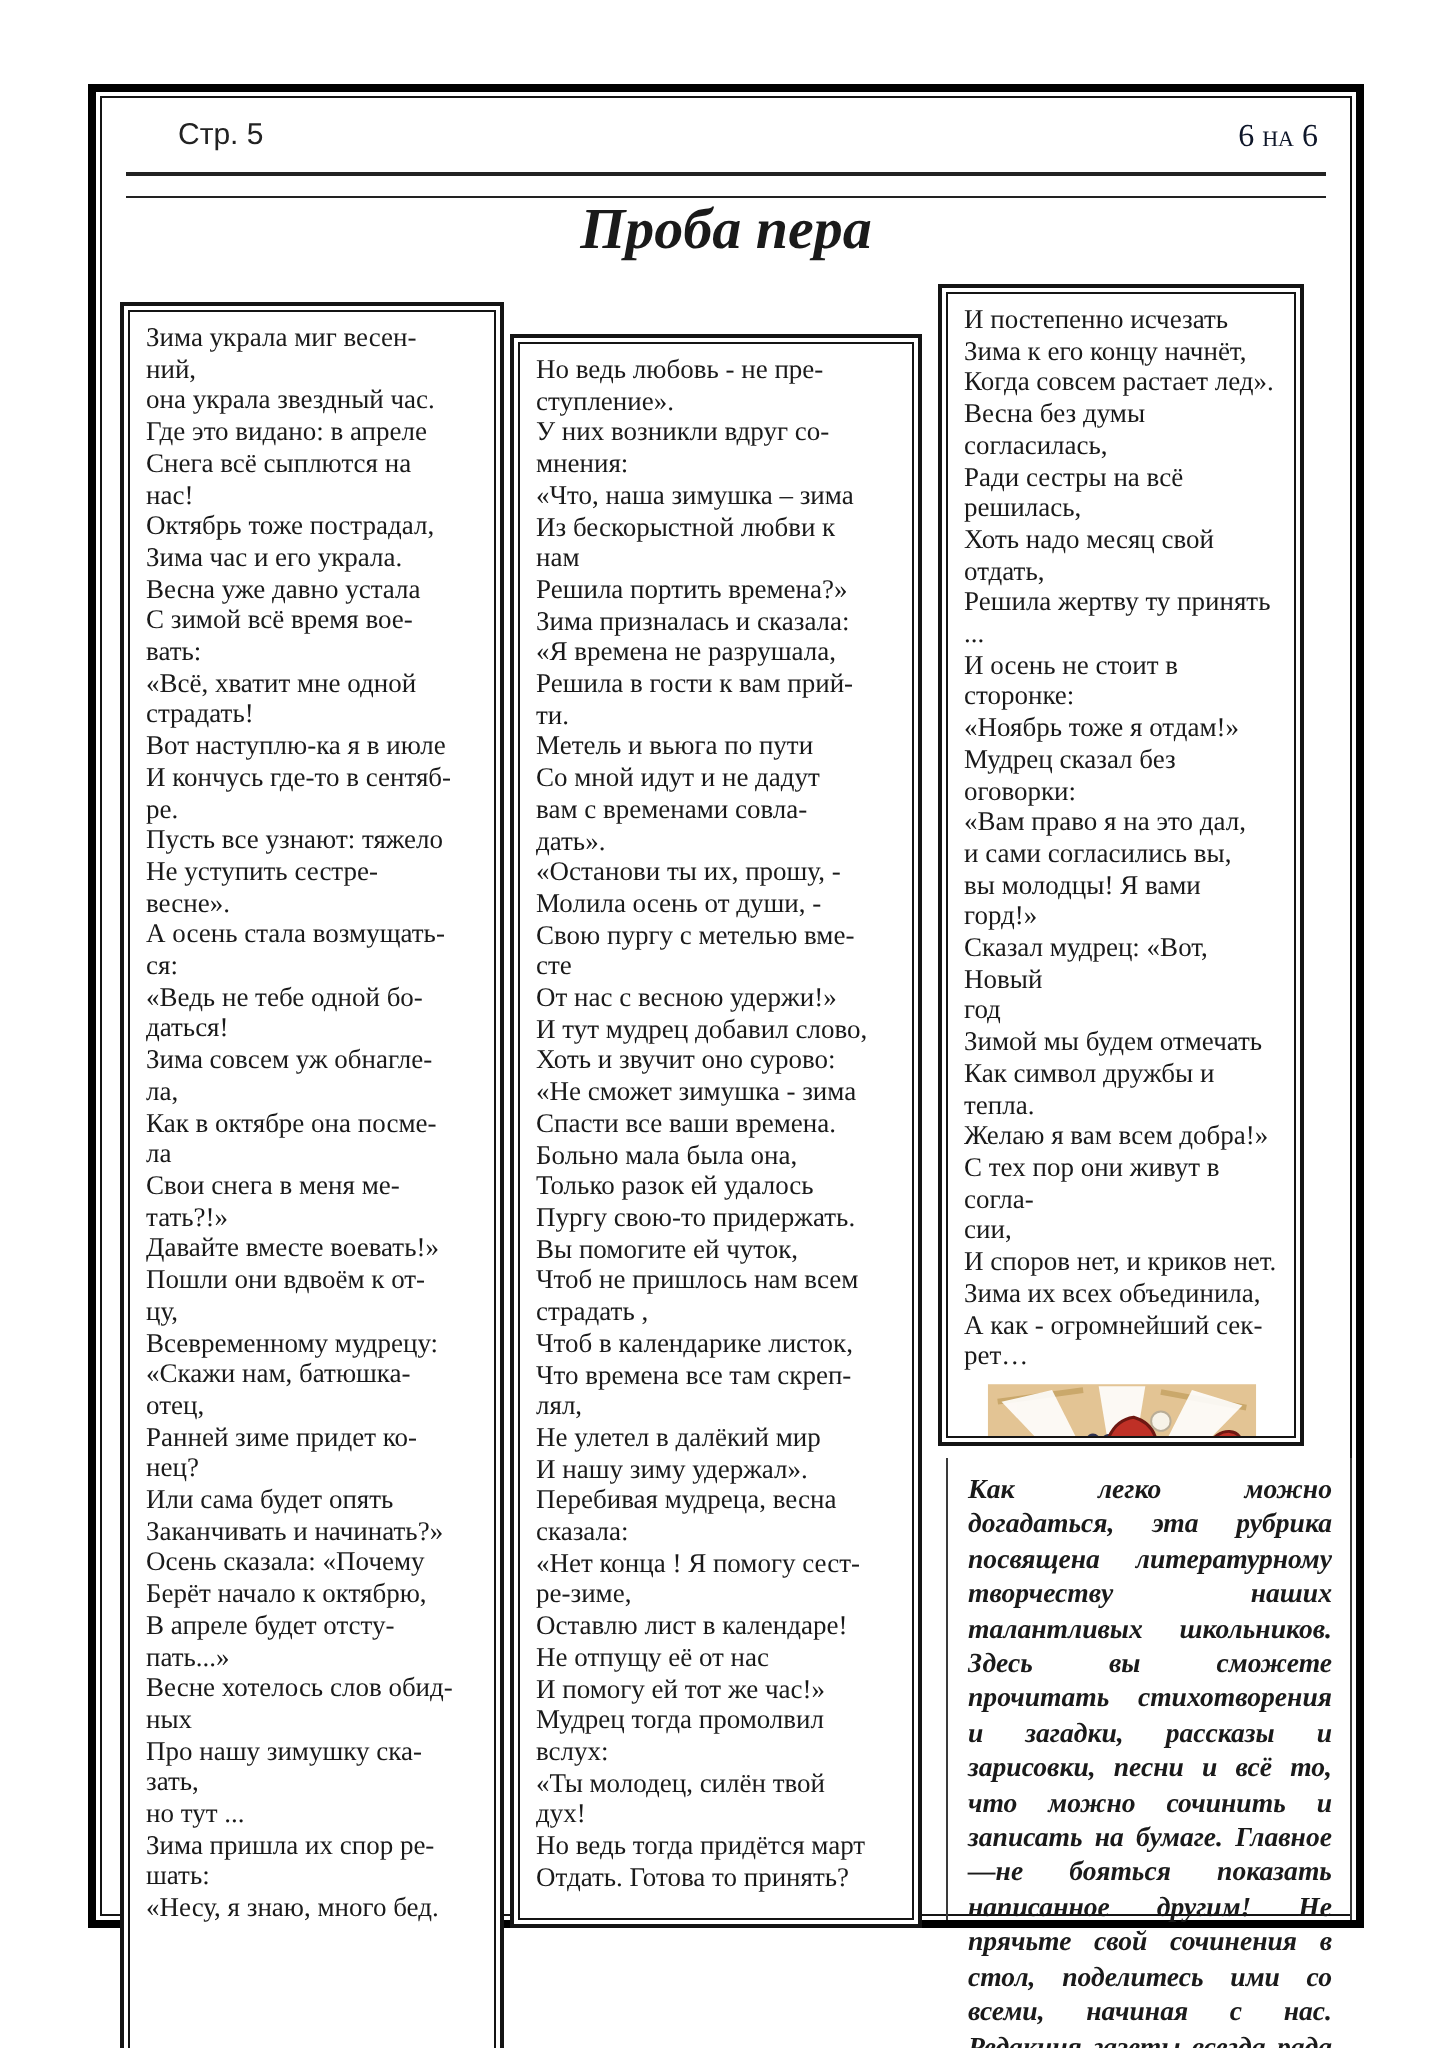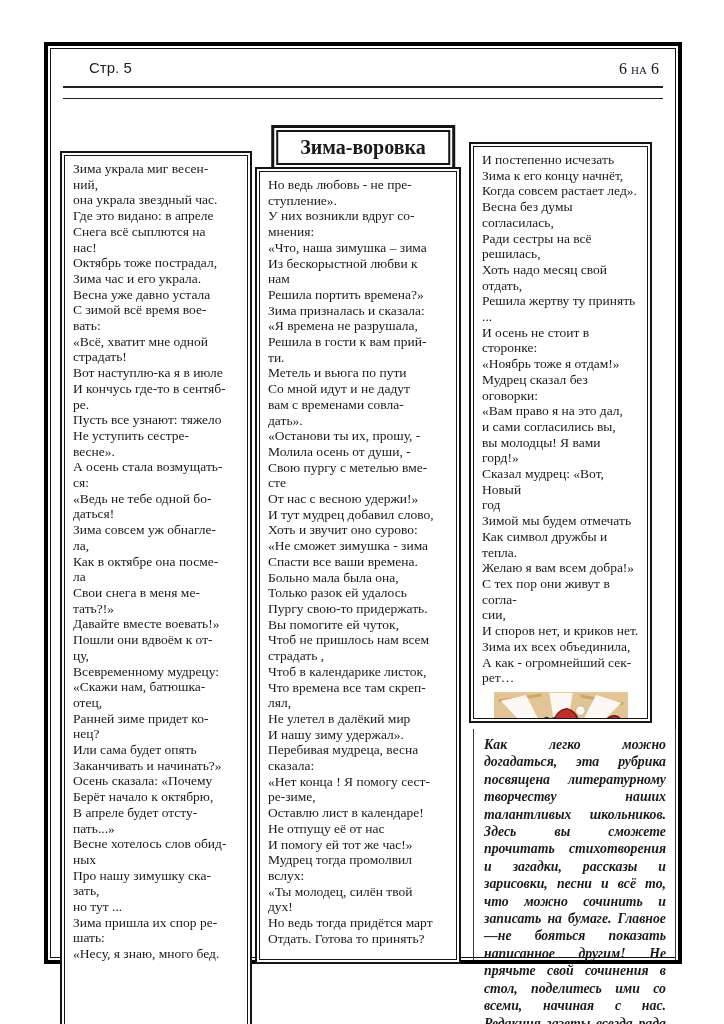--- a/index.html
+++ b/index.html
@@ -42,24 +42,22 @@
 
 <div class="canvas">
   <div class="page-outer">
     <div class="page-inner">
 
       <div class="hdr-left">Стр. 5</div>
       <div class="hdr-right">6 на 6</div>
       <div class="rule rule1"></div>
       <div class="rule rule2"></div>
 
-
-      <div class="title-box">
-        <div class="title-box-inner">Зима-воровка</div>
-      </div>
+      <div class="rubric">Проба пера</div>
+
 
       <div class="colbox col1">
         <div class="poem">Зима украла миг весен-
 ний,
 она украла звездный час.
 Где это видано: в апреле
 Снега всё сыплются на
 нас!
 Октябрь тоже пострадал,
 Зима час и его украла.

